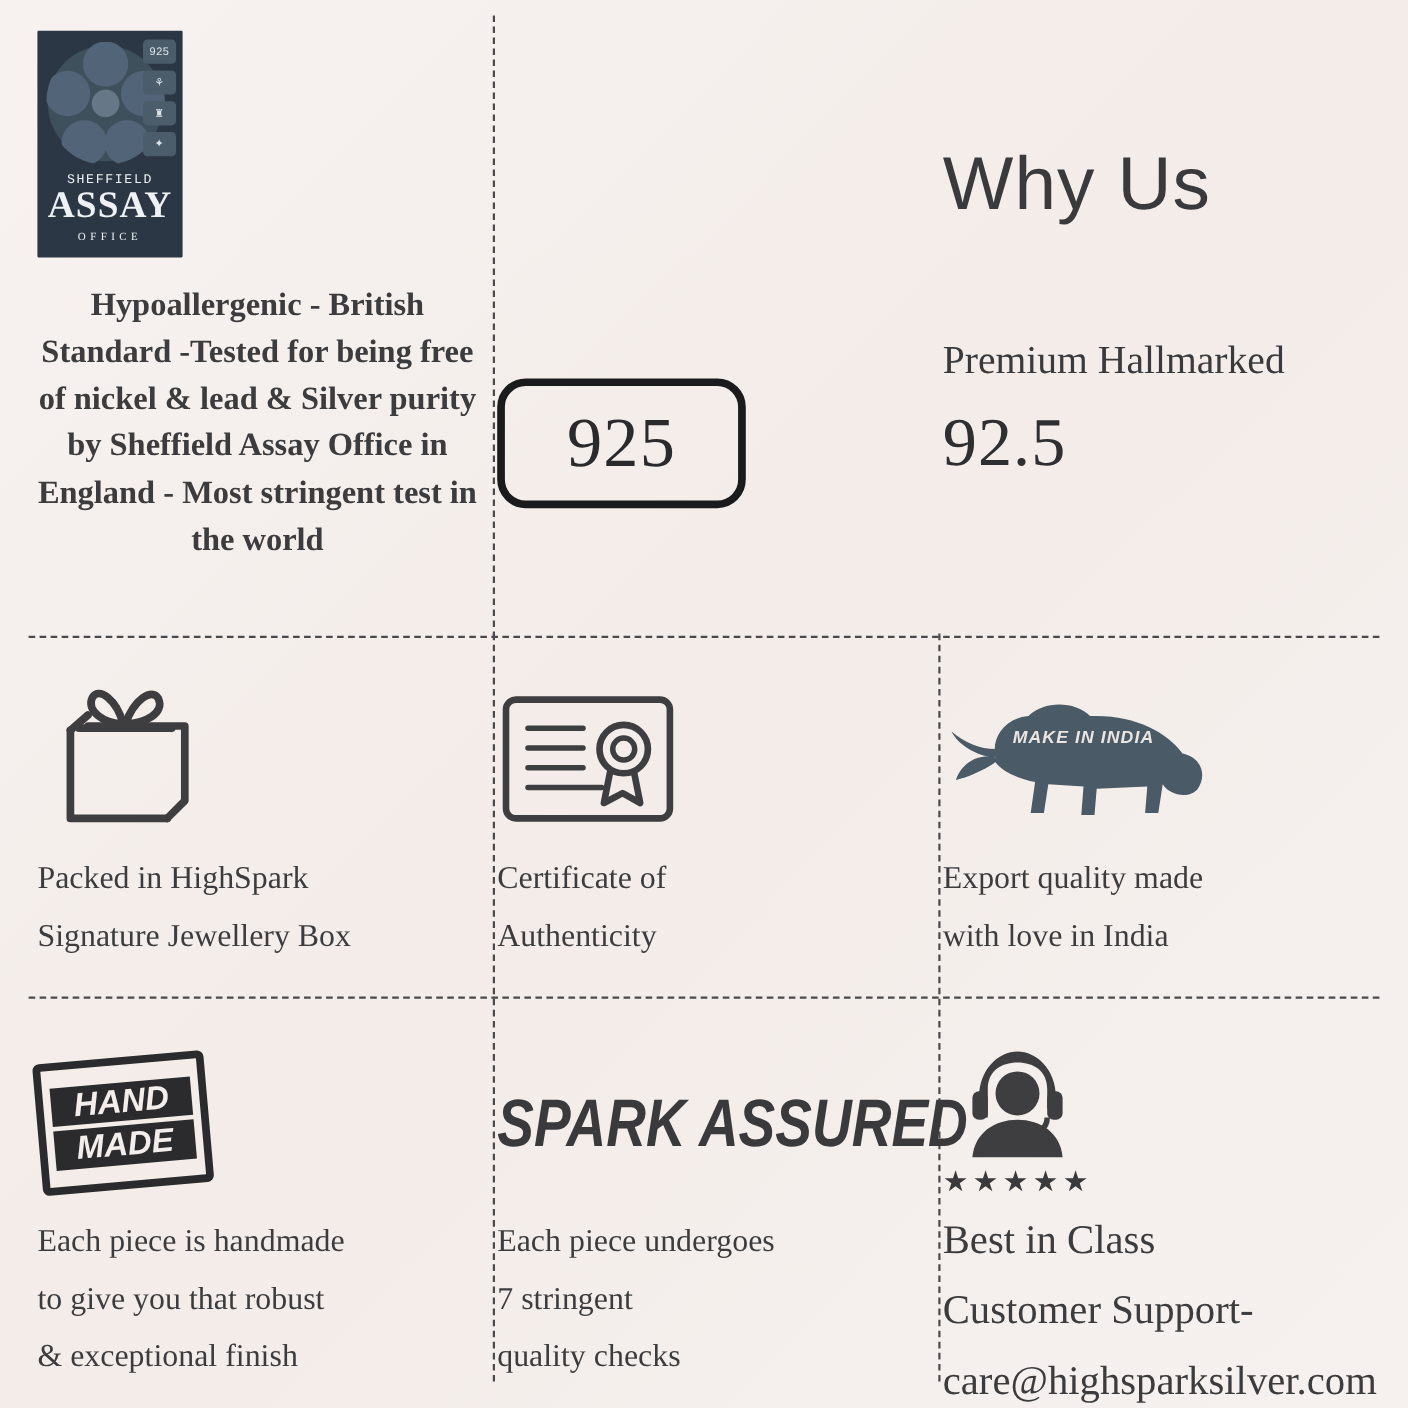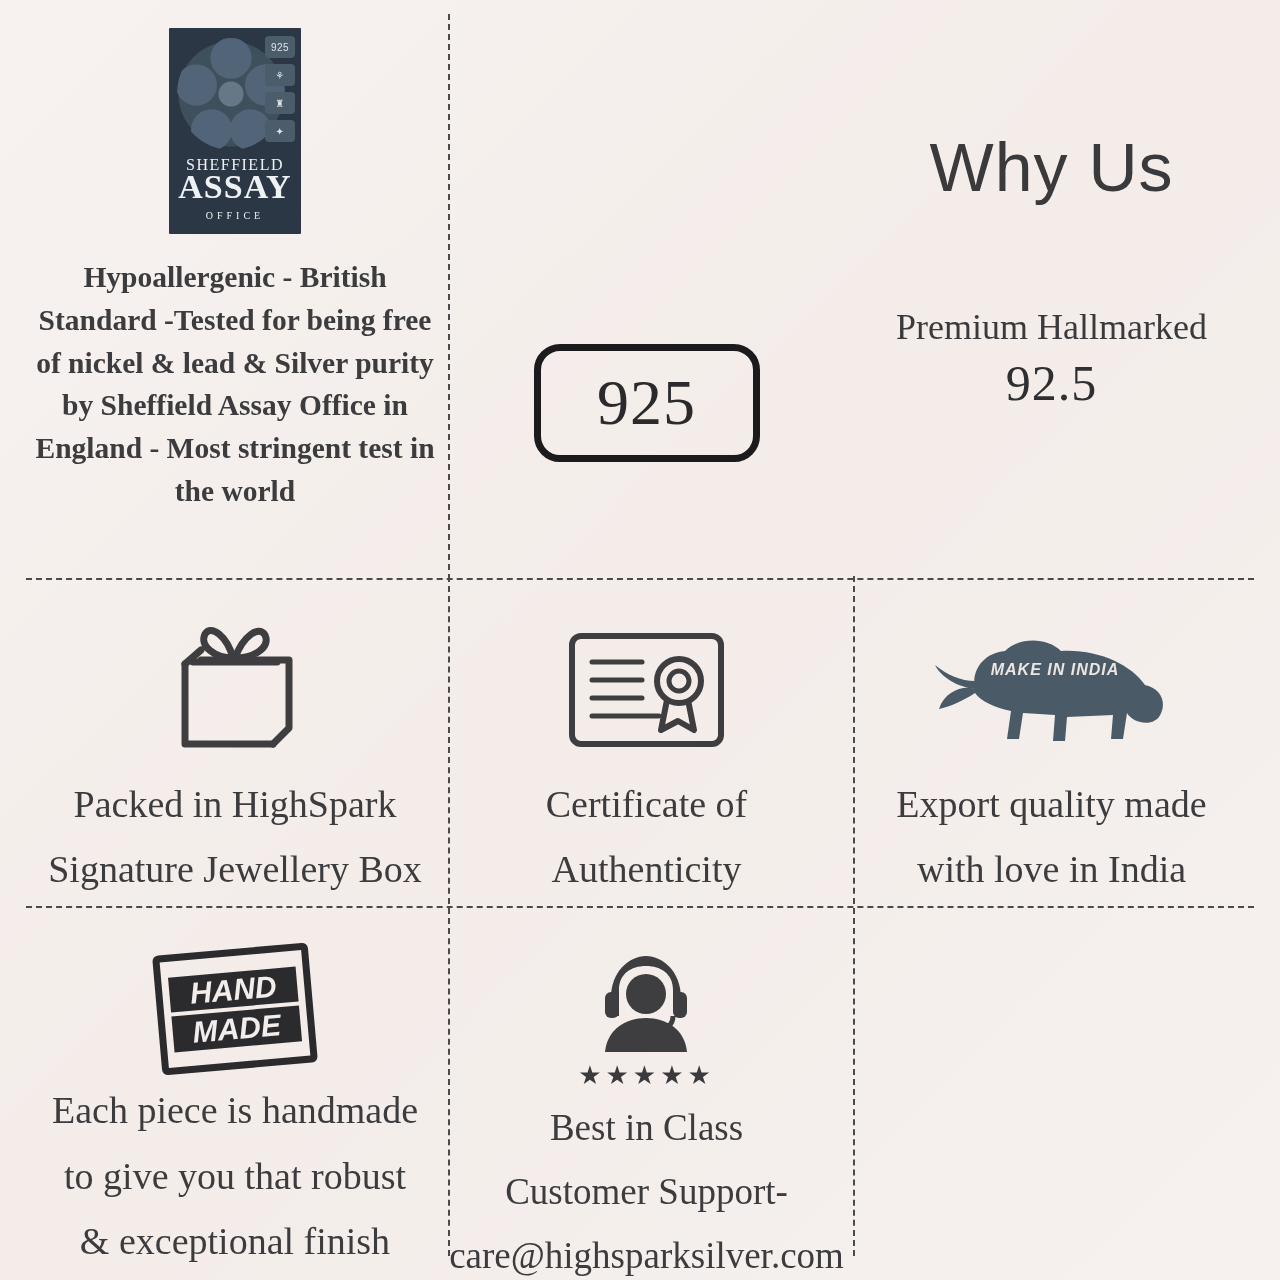--- a/index.html
+++ b/index.html
@@ -31,21 +31,21 @@
     height: 1254px;
     display: grid;
     grid-template-columns: 418px 405px 405px;
     grid-template-rows: 566px 330px 358px;
   }
   .cell {
     position: relative;
     box-sizing: border-box;
     display: flex;
     flex-direction: column;
-    align-items: center;
+    align-items: flex-start;
     justify-content: flex-start;
     padding: 0 8px;
   }
 
   
   .vline {
     position: absolute;
     width: 0;
     border-left: 2px dashed #4a4a4c;
   }
@@ -106,21 +106,21 @@
     letter-spacing: .5px;
   }
   .assay-word {
     position: absolute;
     left: 0;
     width: 132px;
     text-align: center;
     color: #eef2f5;
     font-family: "Liberation Serif", serif;
   }
-  .assay-sheffield { top: 128px; font-size: 16px; letter-spacing: 1.5px; }
+  .assay-sheffield { top: 128px; font-size: 12px; letter-spacing: 1.5px; font-family: Liberation Mono, monospace; }
   .assay-assay { top: 140px; font-size: 34px; font-weight: bold; letter-spacing: 1px; }
   .assay-office { top: 182px; font-size: 10px; letter-spacing: 4px; }
 
   .body-text {
     text-align: center;
     font-size: 30px;
     line-height: 1.35;
     color: #3c3c3e;
     font-weight: bold;
   }
@@ -157,22 +157,22 @@
     letter-spacing: 1px;
     color: #3a3a3c;
     font-family: Liberation Sans, sans-serif;
   }
   .premium {
     margin-top: 100px;
     font-size: 36px;
     color: #3a3a3c;
   }
   .nine25 {
-    margin-top: 6px;
-    font-size: 50px;
+    margin-top: 20px;
+    font-size: 62px;
     color: #2f2f31;
     letter-spacing: 1px;
   }
   .sterling {
     margin-top: 2px;
     font-size: 32px;
     color: #3a3a3c;
   }
 
   
@@ -180,21 +180,21 @@
     margin-top: 36px;
     height: 150px;
     display: flex;
     align-items: center;
     justify-content: center;
     font-style: italic;
   }
   .cap {
     margin-top: 12px;
     text-align: center;
-    font-size: 38px;
+    font-size: 29px;
     line-height: 1.4;
     color: #3c3c3e;
   }
   .cap.small { font-size: 37px; }
 
   
   .handmade {
     width: 156px;
     height: 120px;
     border: 7px solid #2b2b2d;
@@ -339,20 +339,28 @@
         <div class="handmade">
           <div class="l1">HAND</div>
           <div class="l2">MADE</div>
         </div>
       </div>
       <div class="cap">Each piece is handmade</div>
       <div class="cap">to give you that robust</div>
       <div class="cap">&amp; exceptional finish</div>
     </div>
 
+    <div class="cell">
+      <div class="icon-wrap">
+        <div class="spark-assured">SPARK ASSURED</div>
+      </div>
+      <div class="cap">Each piece undergoes</div>
+      <div class="cap">7 stringent</div>
+      <div class="cap">quality checks</div>
+    </div>
 
     <div class="cell">
       <div class="icon-wrap">
         <div class="support-block">
           <svg width="130" height="110" viewBox="0 0 130 110">
             <path d="M30 52 C 30 26, 48 10, 65 10 C 82 10, 100 26, 100 52 L 100 62 L 92 62 L 92 44 C 92 28, 80 20, 65 20 C 50 20, 38 28, 38 44 L 38 70 L 30 70 Z" fill="#3e3e40"></path>
             <rect x="24" y="46" width="14" height="26" rx="6" fill="#3e3e40"></rect>
             <rect x="92" y="46" width="14" height="26" rx="6" fill="#3e3e40"></rect>
             <path d="M92 70 C 92 80, 84 84, 76 84" stroke="#3e3e40" stroke-width="5" fill="none"></path>
             <circle cx="65" cy="48" r="20" fill="#3e3e40"></circle>

